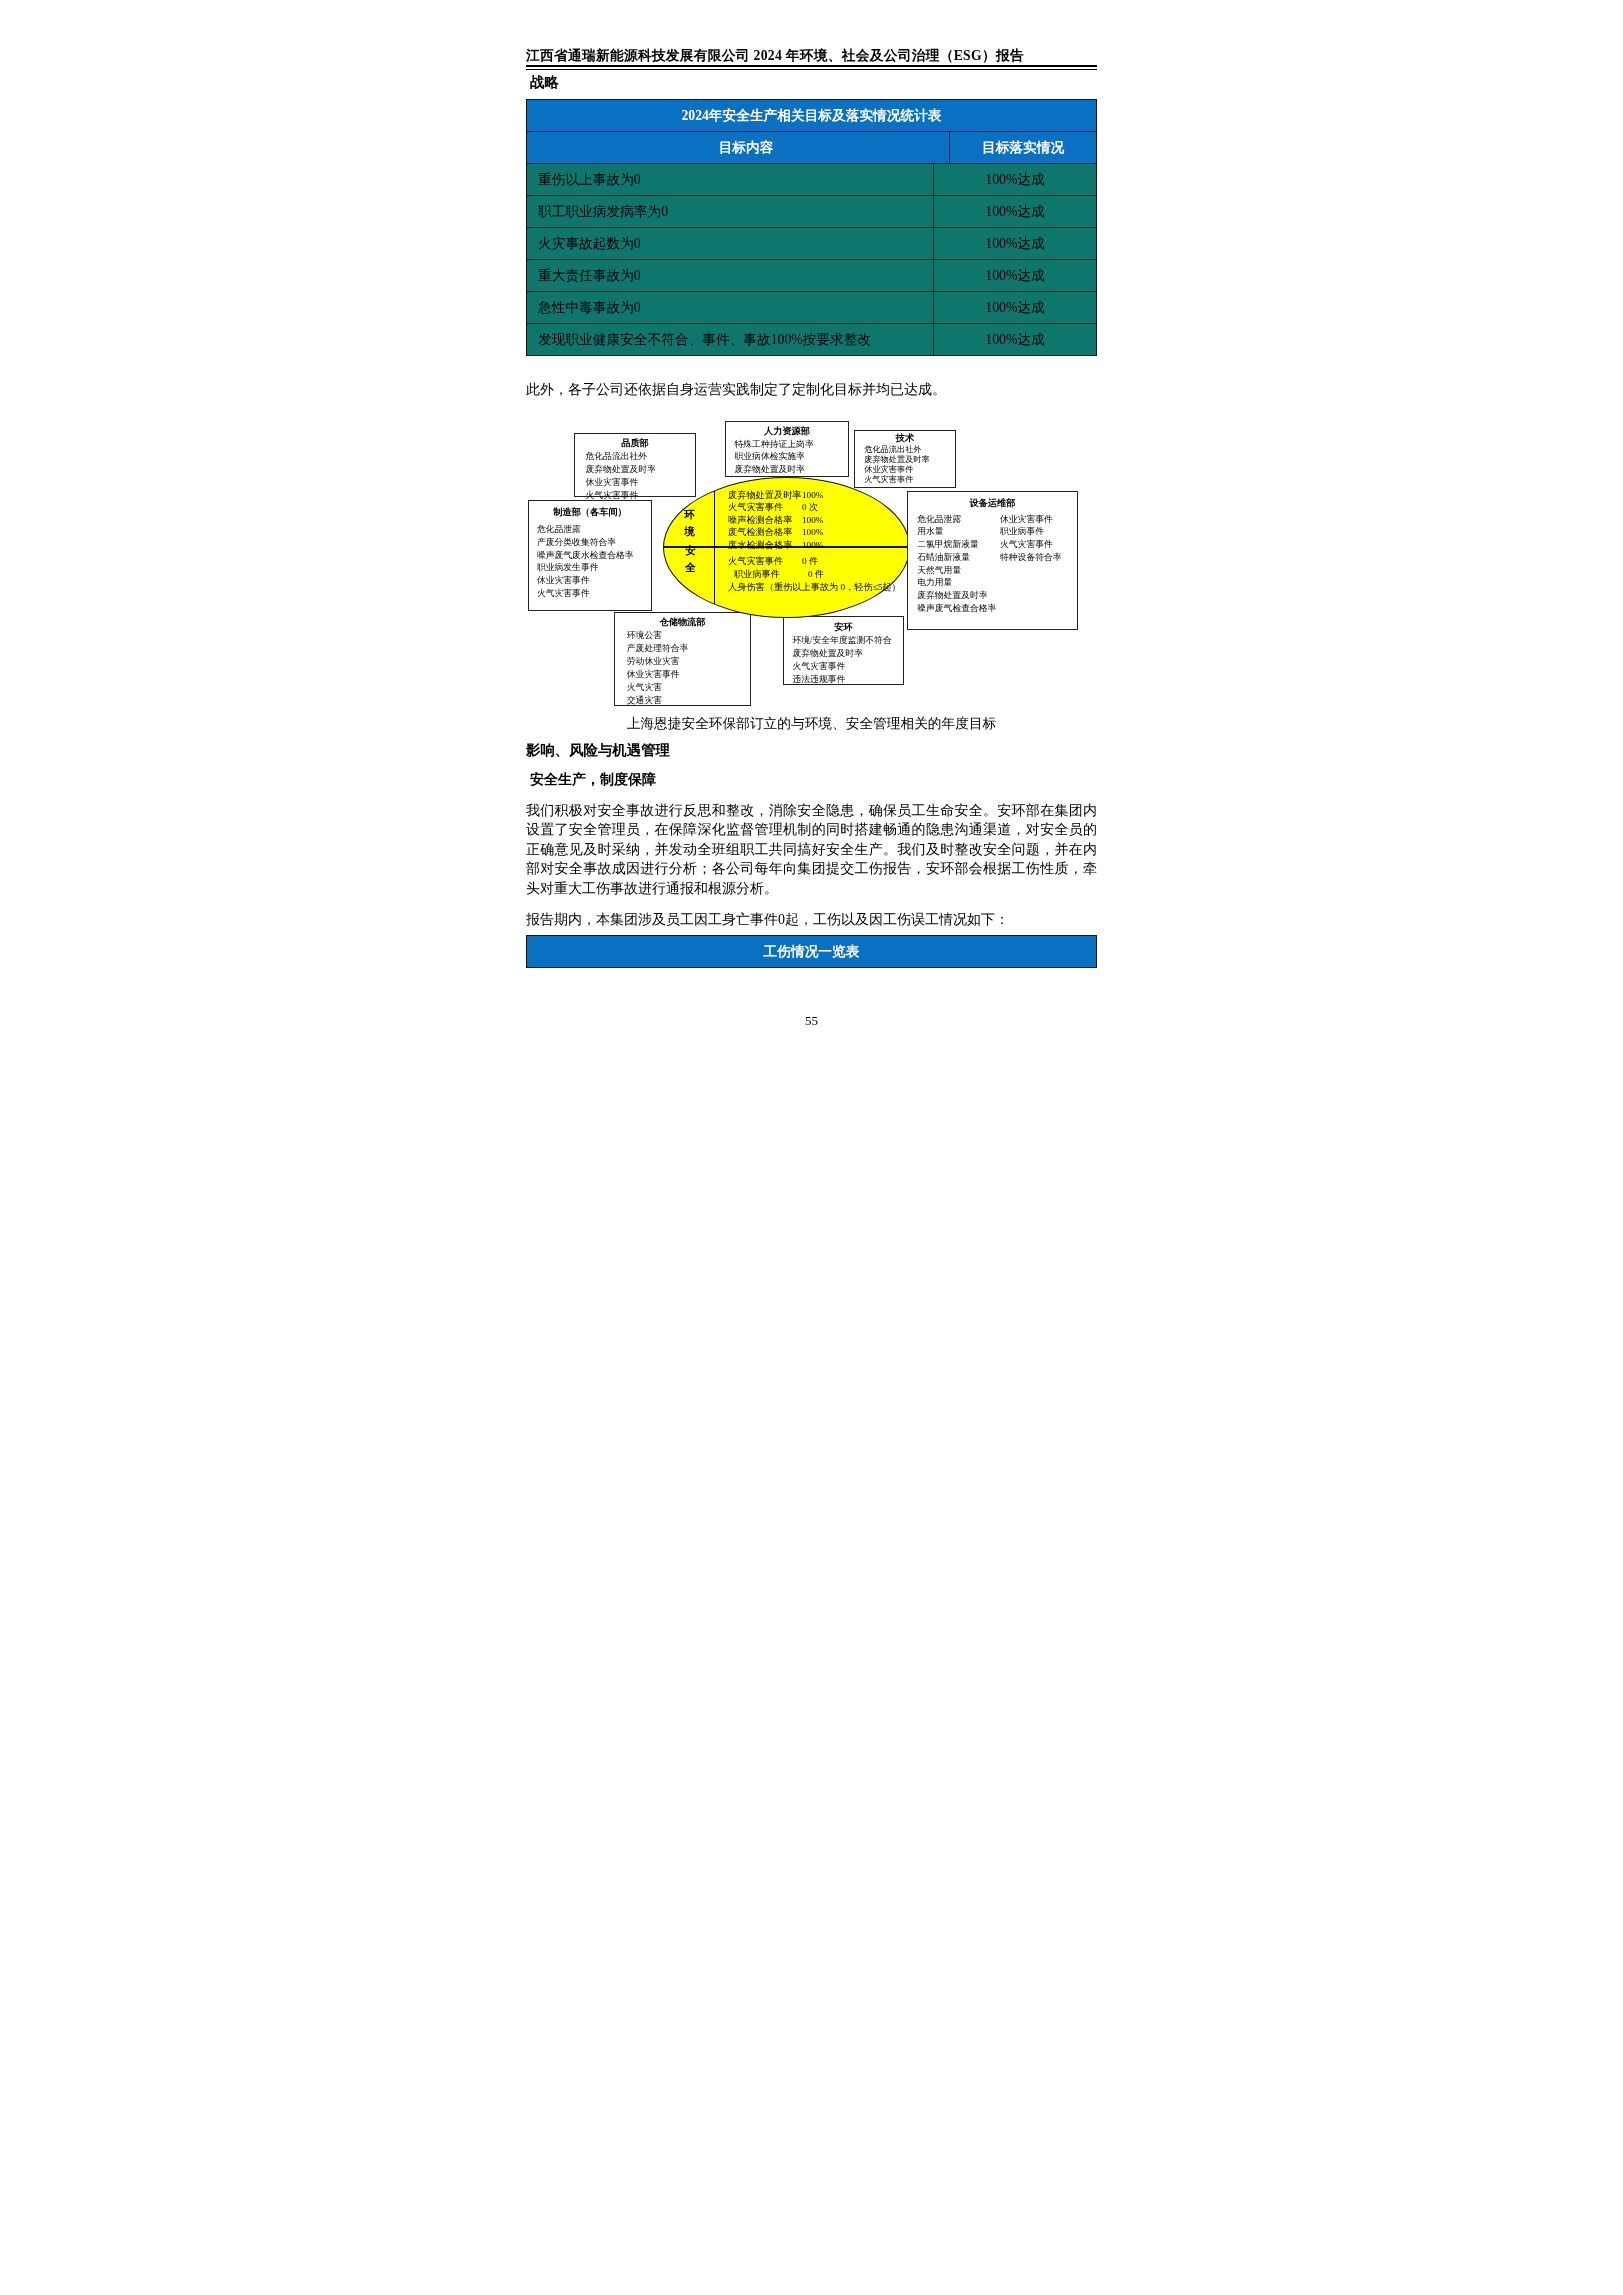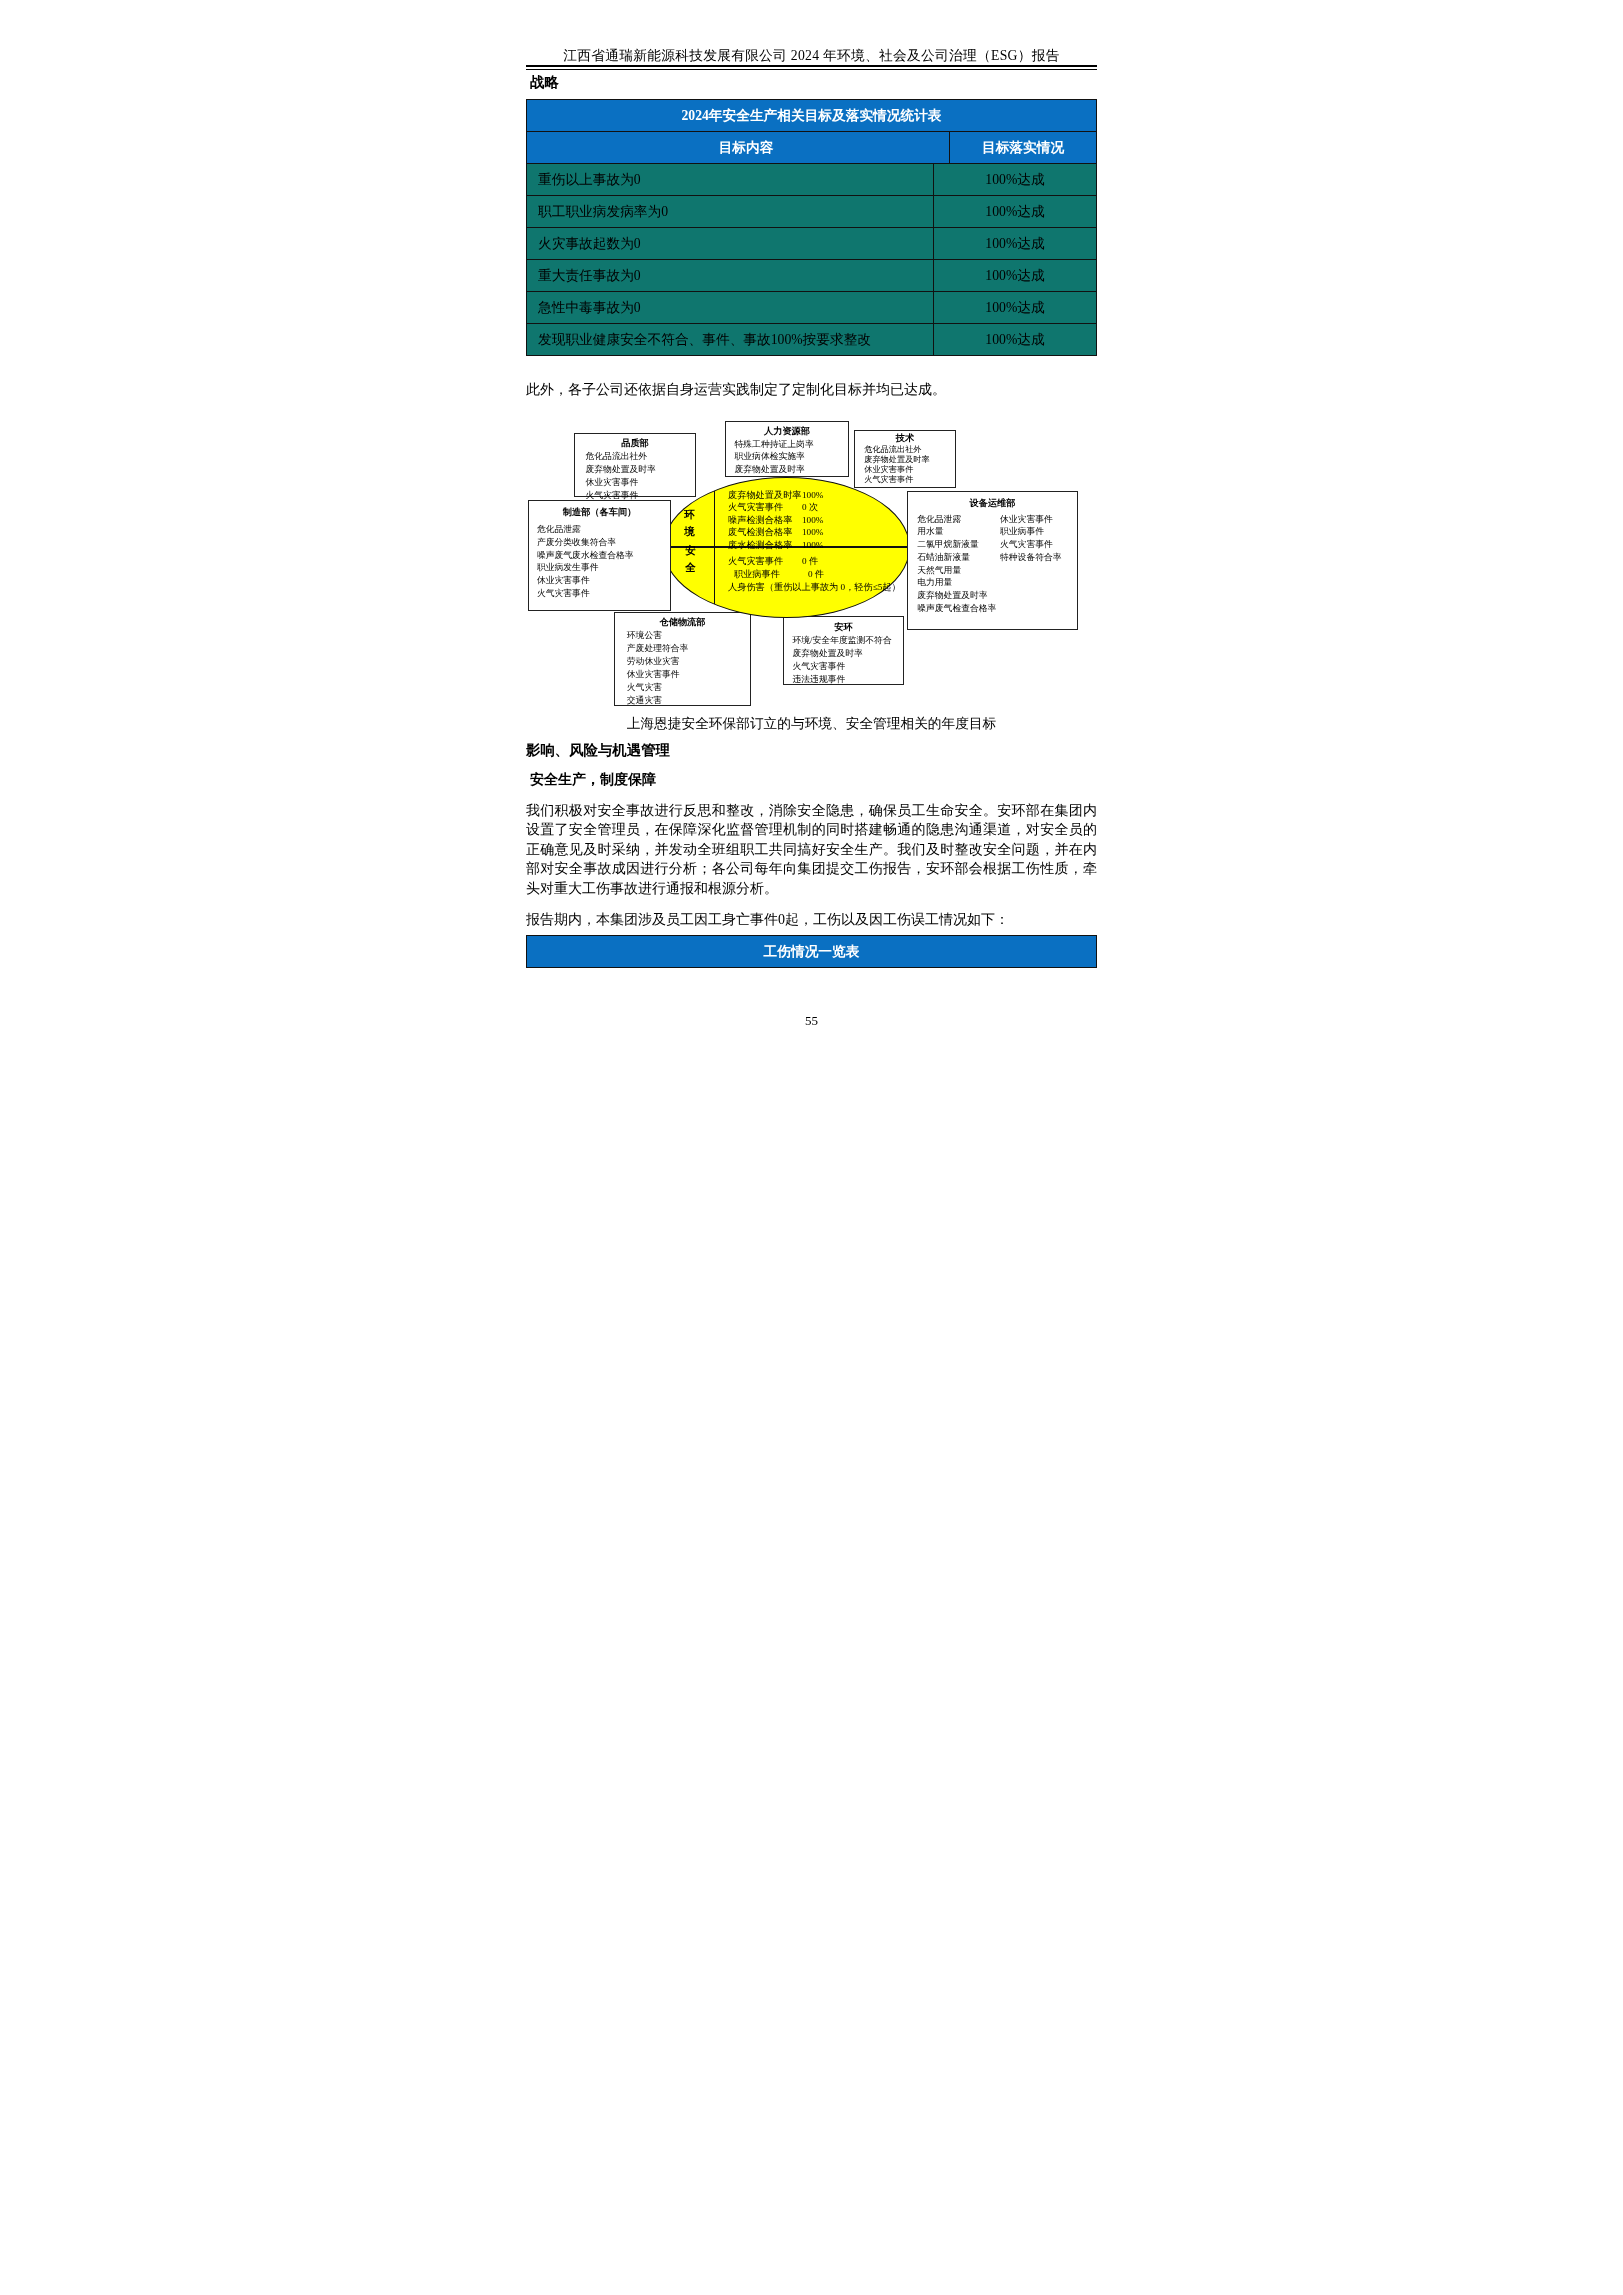--- a/index.html
+++ b/index.html
@@ -4,21 +4,21 @@
 <style>
   html,body { margin:0; padding:0; background:#fff; }
   .page {
     position:relative; width:811px; height:1148px; margin:0 auto;
     background:#fff; overflow:hidden;
     font-family:"Liberation Serif","DejaVu Serif",serif; color:#000;
   }
   
   .hdr-title {
     position:absolute; left:120px; width:571px; top:47px;
-    text-align:center; font-size:13.7px; letter-spacing:0.3px; white-space:nowrap;
+    text-align:left; font-size:13.7px; letter-spacing:0.3px; white-space:nowrap;font-weight:bold;
   }
   .hdr-rule-thick { position:absolute; left:120px; width:571px; top:65px; height:2px; background:#000; }
   .hdr-rule-thin  { position:absolute; left:120px; width:571px; top:69px; height:0.7px; background:#000; }
   .section-heading { position:absolute; left:124px; top:73px; font-size:14.4px; font-weight:bold; }
   
   .tbl { position:absolute; left:120px; width:571px; border:1px solid #111; box-sizing:border-box; }
   .tbl-title {
     height:31px; color:#fff; font-weight:bold; font-size:13.7px;
     display:flex; align-items:center; justify-content:center;
   }
@@ -60,21 +60,21 @@
   .box-item { line-height:12.8px; white-space:nowrap; }
   .b-quality { left:168px; top:433px; width:122px; height:64px; }
   .b-quality .box-title { margin-top:3.3px; }
   .b-quality .box-item { padding-left:10.5px; }
   .b-hr { left:319px; top:421px; width:124px; height:56px; }
   .b-hr .box-title { margin-top:2.6px; }
   .b-hr .box-item { padding-left:8.5px; }
   .b-tech { left:448px; top:430px; width:102px; height:58px; }
   .b-tech .box-title { margin-top:1.3px; }
   .b-tech .box-item { padding-left:9.2px; line-height:10px; font-size:8.2px; }
-  .b-manu { left:122px; top:500px; width:143px; height:111px; }
+  .b-manu { left:122px; top:500px; width:124px; height:111px; }
   .b-manu .box-title { margin-top:5.2px; margin-bottom:3.9px; }
   .b-manu .box-item { padding-left:7.9px; }
   .b-equip { left:501px; top:491px; width:171px; height:139px; }
   .b-equip .box-title { margin-top:5.2px; margin-bottom:2.6px; }
   .equip-cols { position:relative; }
   .equip-left { padding-left:9.2px; }
   .equip-left .box-item { line-height:12.7px; }
   .equip-right { position:absolute; left:92px; top:0; }
   .equip-right .box-item { line-height:12.7px; }
   .b-ware { left:208px; top:612px; width:137px; height:94px; }

